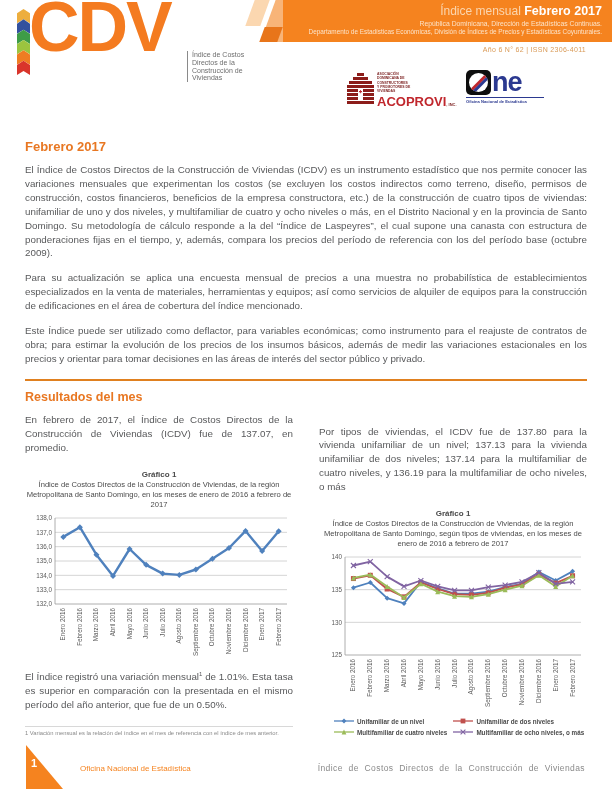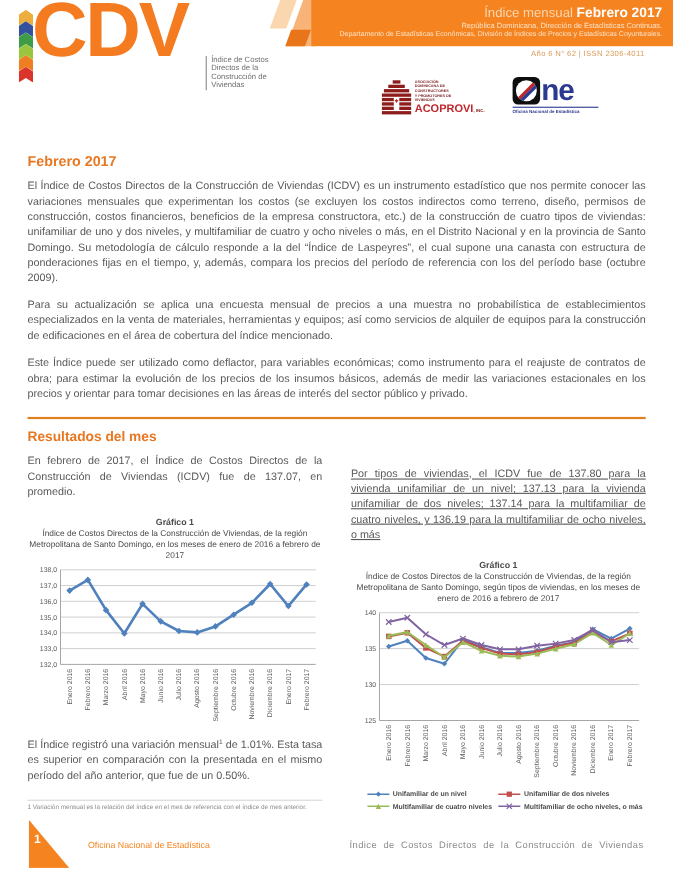--- a/index.html
+++ b/index.html
@@ -44,21 +44,21 @@
 
   
   .content{left:25px;top:139px;width:562px;}
   .h-orange{font-size:13px;font-weight:bold;color:#E87722;margin:0 0 9px 0;}
   .para{font-size:9.8px;color:#58595B;text-align:justify;line-height:1.42;margin:0 0 11px 0;}
   .rule{height:2.6px;background:#E0801F;border:none;margin:13px 0 9px 0;}
 
   .results{display:flex;align-items:flex-end;}
   .col{width:268px;}
   .vdiv{width:1px;background:#F2C4A0;margin:0 12px 0 13px;}
-  .col-right .para:first-of-type{text-decoration:underline;}
+  .col-right .para:first-of-type{}
 
   .chart-head{text-align:center;margin-top:15px;}
   .chart-title{font-size:8px;font-weight:bold;color:#4a4a4a;}
   .chart-sub{font-size:7.6px;color:#4a4a4a;line-height:1.28;margin-top:1px;}
   .chart-box{margin-top:3px;}
   svg text{font-family:"Liberation Sans",sans-serif;font-size:6.3px;fill:#5a5a5a;}
 
   .legend{display:grid;grid-template-columns:47% 53%;row-gap:3px;margin-top:2px;padding-left:14px;box-sizing:border-box;}
   .lg-item{display:flex;align-items:center;gap:2px;font-size:6.3px;font-weight:bold;color:#4a4a4a;}
 
@@ -118,21 +118,21 @@
       <rect x="0" y="29" width="27" height="3"></rect>
     </g>
     <path d="M12 19h3v1.2h-3zM13.1 17.9h0.8v3.4h-0.8z" fill="#C0272D"></path>
   </svg>
   <div class="aco-text">
     <div class="aco-cap">ASOCIACIÓN</div>
     <div class="aco-cap">DOMINICANA DE</div>
     <div class="aco-cap">CONSTRUCTORES</div>
     <div class="aco-cap">Y PROMOTORES DE</div>
     <div class="aco-cap">VIVIENDAS</div>
-    <div class="aco-brand"><span style="font-size:10px;color:#C0272D">ACOPROVI</span><span>, INC.</span></div>
+    <div class="aco-brand"><span style="font-size:13px;color:#C0272D">ACOPROVI</span><span>, INC.</span></div>
   </div>
 </div>
 
 <div class="abs one">
   <div class="one-row">
     <div class="one-box">
       <div class="one-circle">
         <div class="one-s1"></div>
           <div class="one-s2"></div>
       </div>

